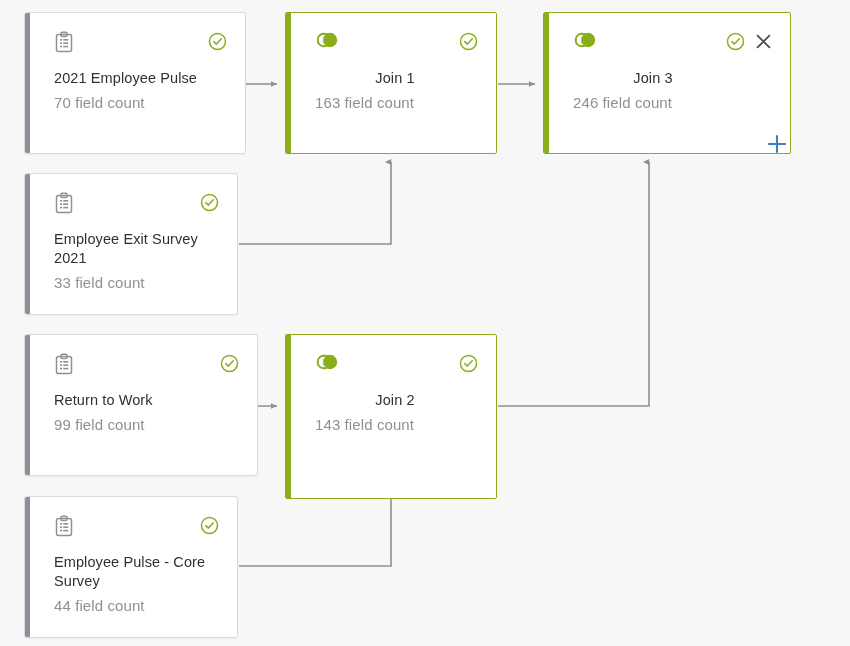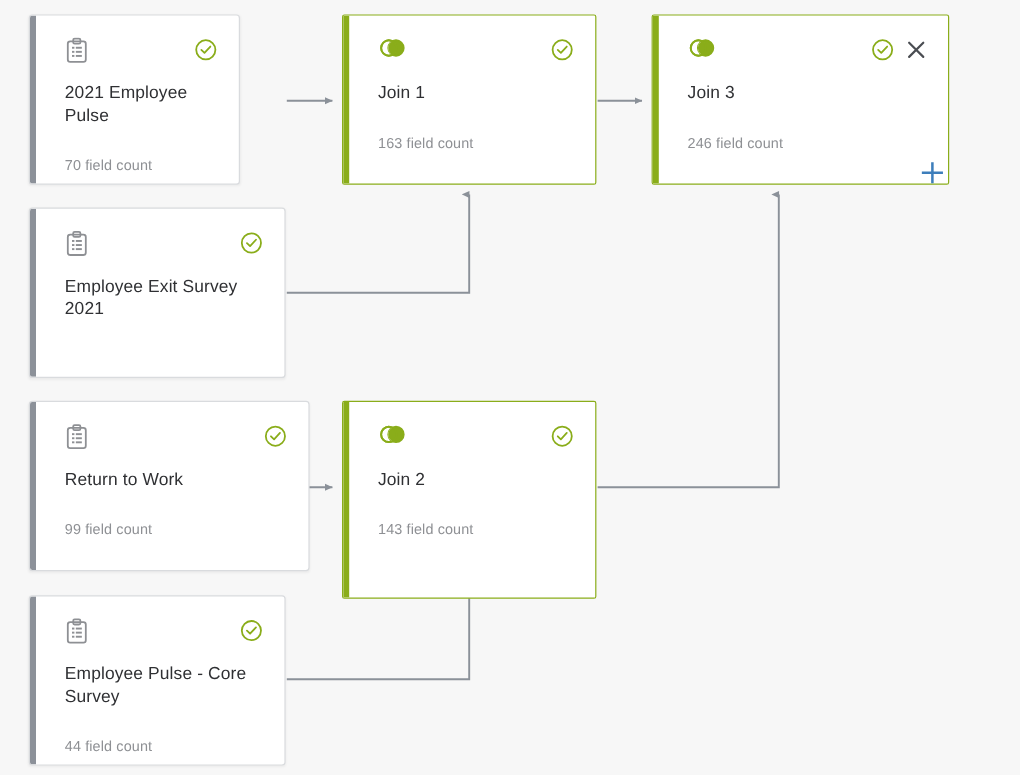--- a/index.html
+++ b/index.html
@@ -78,27 +78,27 @@
   }
   .node-title {
     margin-top: 12px;
     font-size: 14.5px;
     line-height: 19px;
     color: #2f3033;
     letter-spacing: 0.1px;
     max-width: 175px;
   }
   .node-sub {
-    margin-top: 24px;
-    font-size: 12px;
+    margin-top: 7px;
+    font-size: 15px;
     line-height: 15px;
     color: #8e9094;
     letter-spacing: 0.1px;
   }
-  .node.join .node-title { max-width: 160px; }
+  .node.join .node-title { max-width: 160px; text-align: center; }
 
   .icon-btn { cursor: pointer; line-height: 0; }
 
   
   #add-step {
     position: absolute;
     left: 766px;
     top: 133px;
     width: 22px;
     height: 22px;
@@ -130,21 +130,21 @@
       <path d="M239,406 L277,406" marker-end="url(#arrow-right)"></path>
 
       <path d="M239,566 L391,566 L391,484" marker-end="url(#arrow-up)"></path>
 
       <path d="M498,84 L535,84" marker-end="url(#arrow-right)"></path>
 
       <path d="M498,406 L649,406 L649,162" marker-end="url(#arrow-up)"></path>
     </g>
   </svg>
 
-  <div class="node source" style="left:24px; top:12px; width:176px; height:142px;">
+  <div class="node source" style="left:24px; top:12px; width:222px; height:142px;">
     <div class="accent"></div>
     <div class="node-inner">
       <div class="node-head">
         <span class="type-icon">
           <svg width="20" height="22" viewBox="0 0 20 22">
             <rect x="2.5" y="3.5" width="15" height="17" rx="2" fill="none" stroke="#8e9094" stroke-width="1.5"></rect>
             <rect x="7" y="1.2" width="6" height="4.2" rx="1.2" fill="none" stroke="#8e9094" stroke-width="1.5"></rect>
             <g fill="#8e9094">
               <rect x="6" y="8" width="2" height="1.6"></rect>
                 <rect x="9.2" y="8" width="5" height="1.6"></rect>
@@ -190,20 +190,21 @@
         <span class="head-right">
           <span class="icon-btn">
             <svg width="19" height="19" viewBox="0 0 19 19">
               <circle cx="9.5" cy="9.5" r="8" fill="none" stroke="#8aad1a" stroke-width="1.5"></circle>
               <path d="M5.8,9.6 L8.4,12.1 L13.3,6.8" fill="none" stroke="#8aad1a" stroke-width="1.5" stroke-linecap="round" stroke-linejoin="round"></path>
             </svg>
           </span>
         </span>
       </div>
       <div class="node-title">Employee Exit Survey 2021</div>
+      <div class="node-sub">33 field count</div>
     </div>
   </div>
 
   <div class="node source" style="left:24px; top:334px; width:234px; height:142px;">
     <div class="accent"></div>
     <div class="node-inner">
       <div class="node-head">
         <span class="type-icon">
           <svg width="20" height="22" viewBox="0 0 20 22">
             <rect x="2.5" y="3.5" width="15" height="17" rx="2" fill="none" stroke="#8e9094" stroke-width="1.5"></rect>

